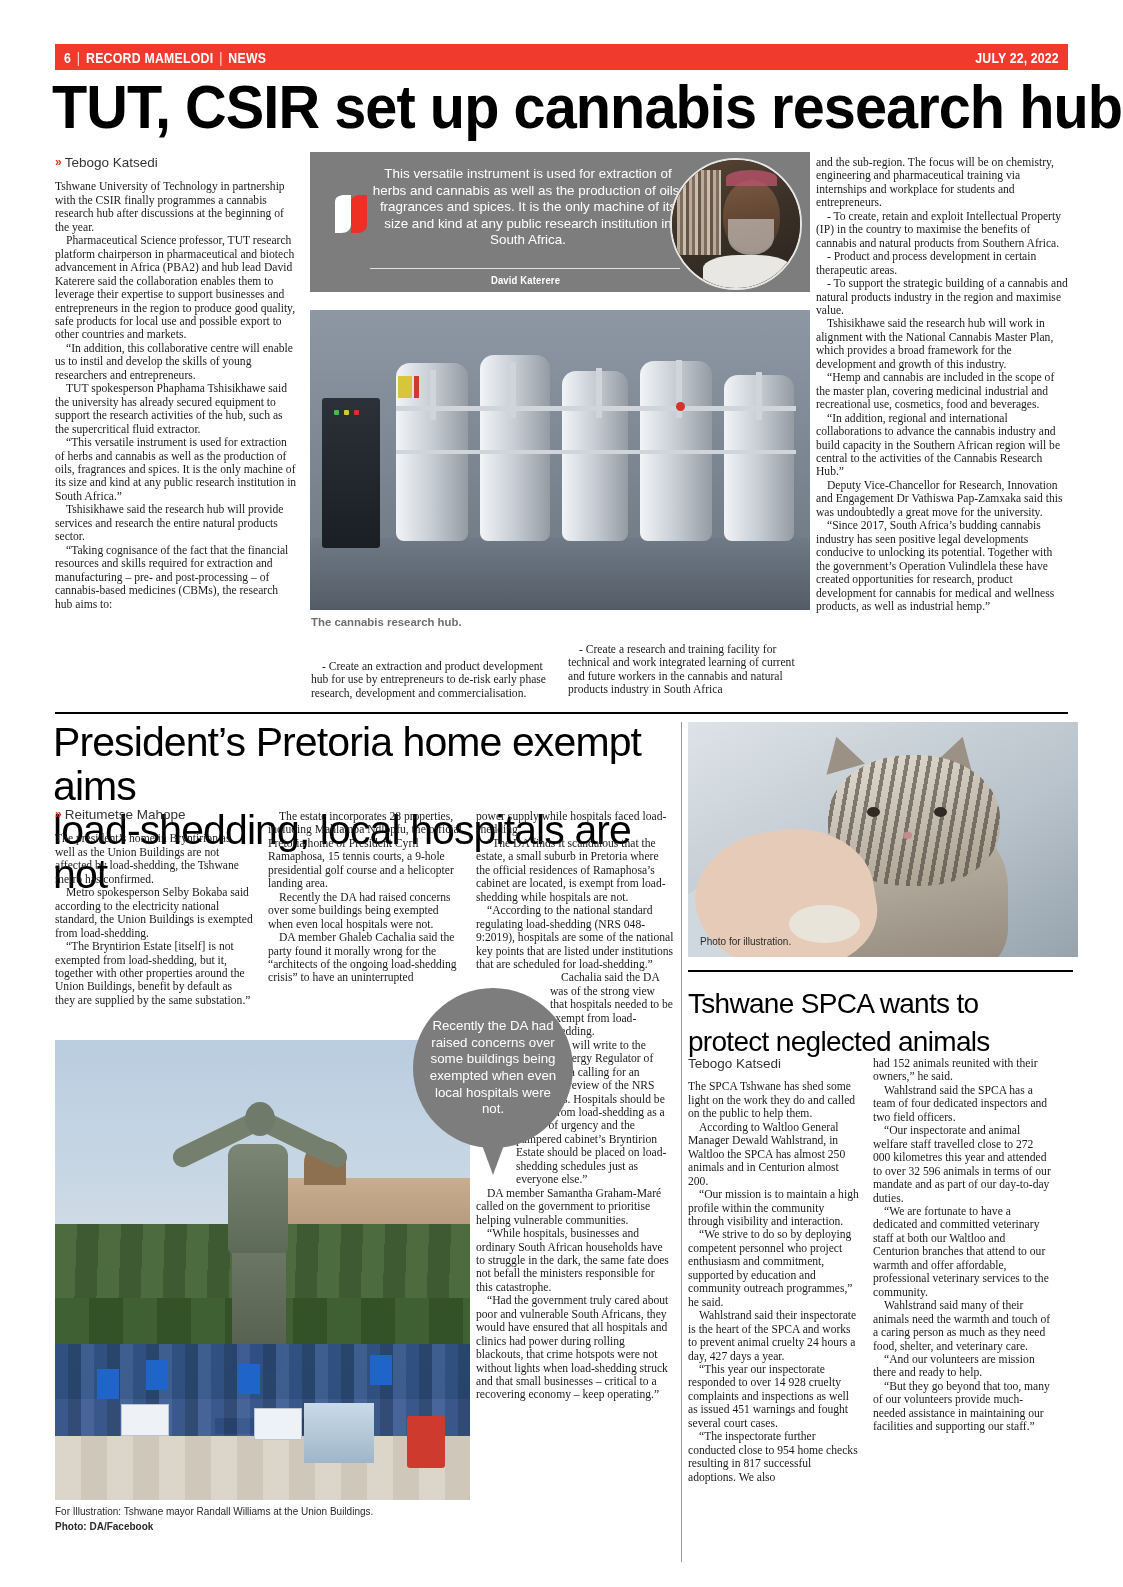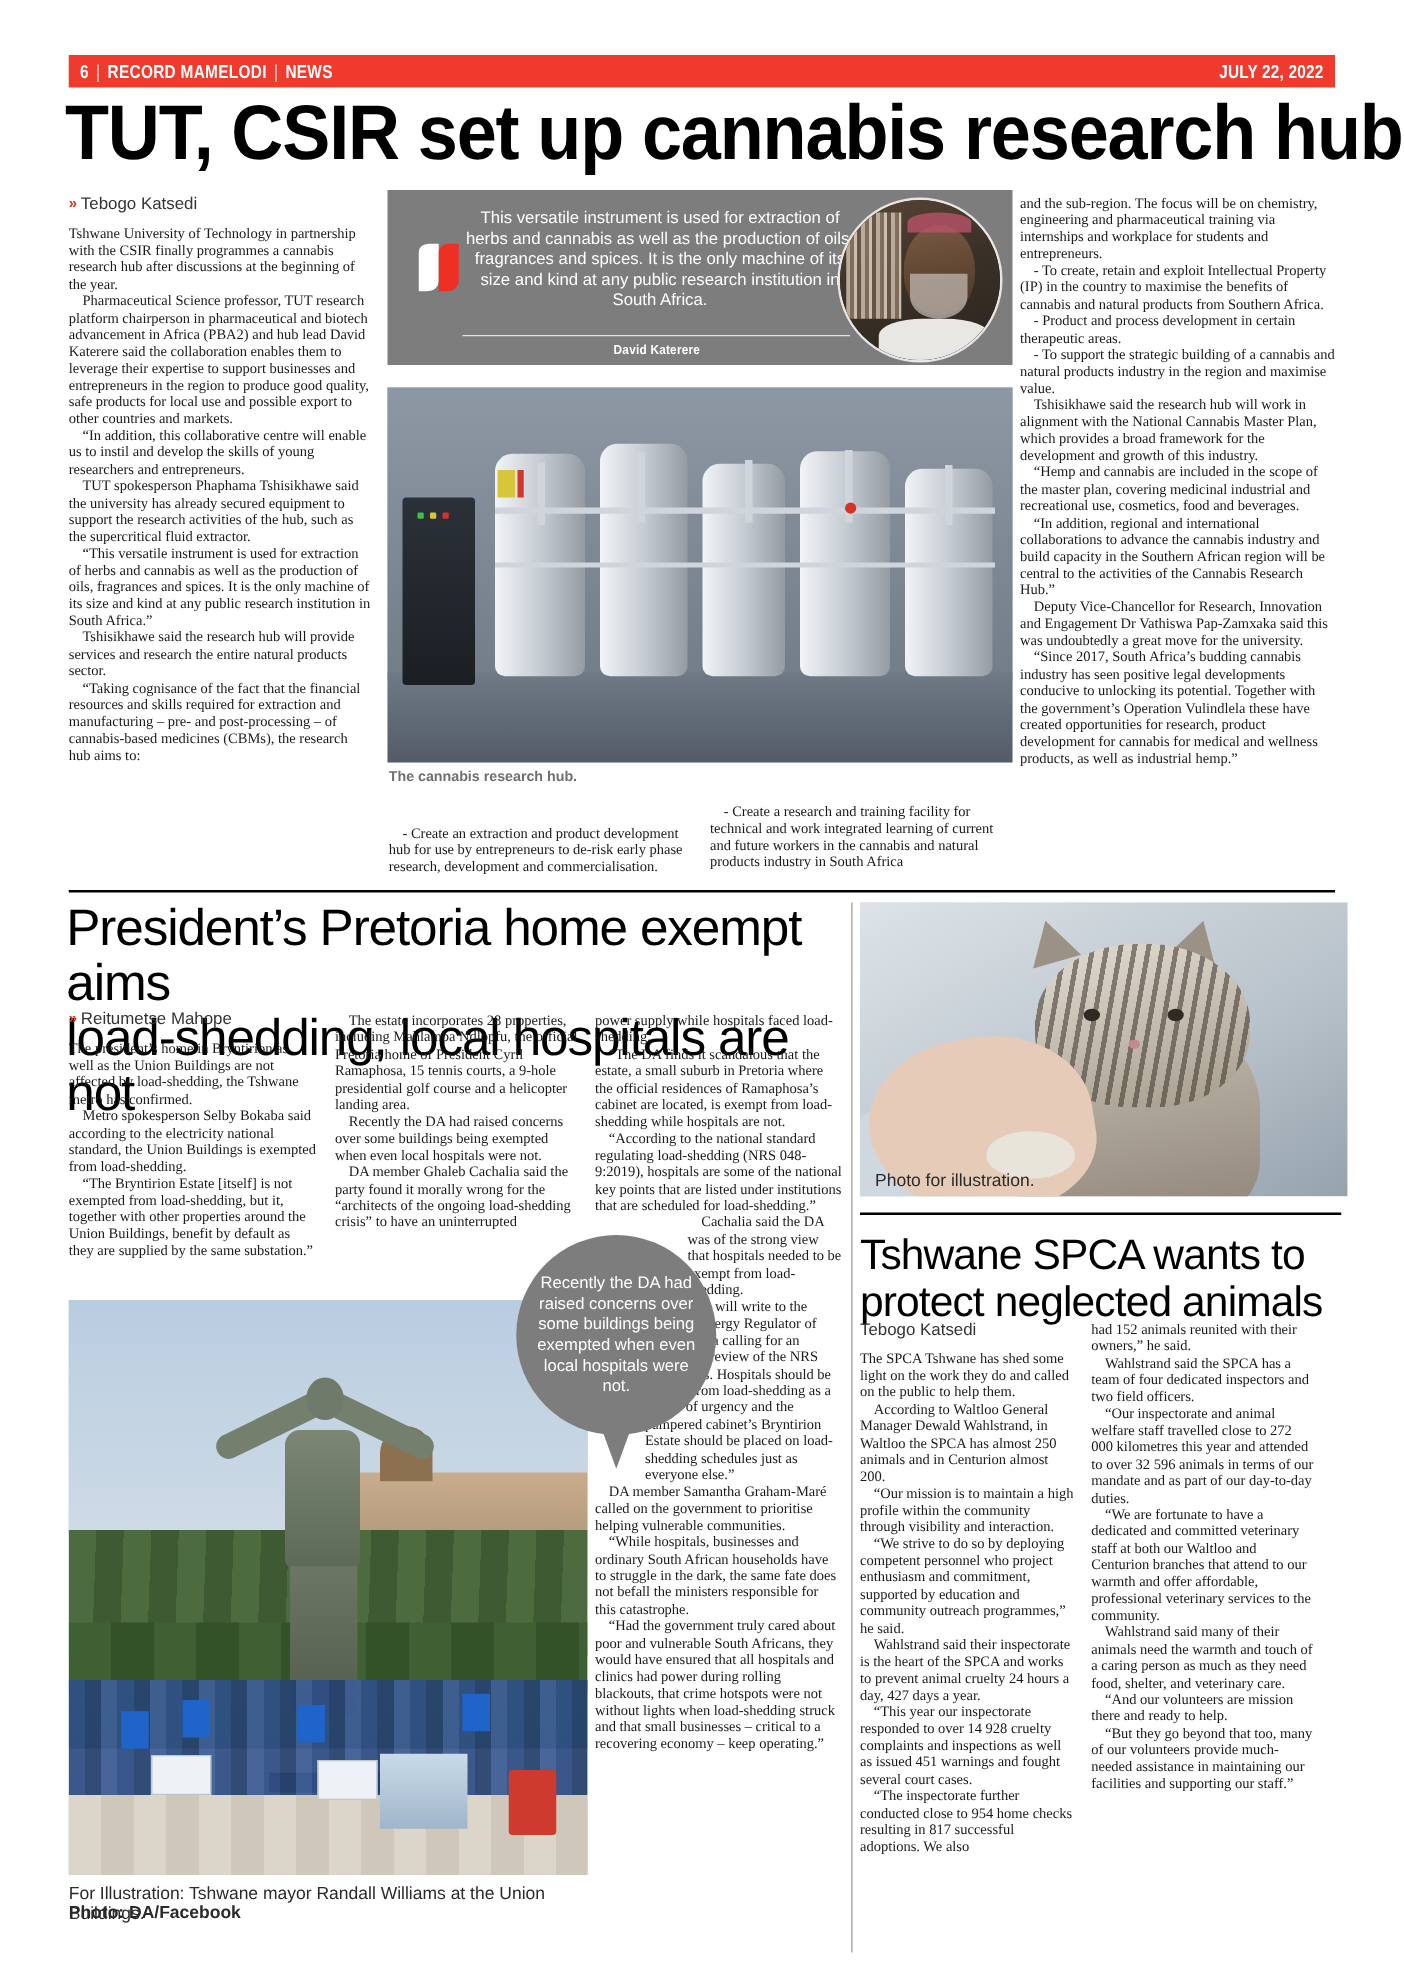--- a/index.html
+++ b/index.html
@@ -109,21 +109,21 @@
 
   
   .headline-2{
     position:absolute;left:53px;top:720px;width:625px;
     font-family:"Liberation Sans", sans-serif;font-size:41px;line-height:44px;
     letter-spacing:-.9px;color:#000;
   }
   
   .headline-3{
     position:absolute;left:688px;top:985px;width:390px;
-    font-family:"Liberation Sans", sans-serif;font-size:34px;line-height:38px;
+    font-family:"Liberation Sans", sans-serif;font-size:28px;line-height:38px;
     letter-spacing:-.7px;color:#000;
   }
 
   
   .photo-cat{position:absolute;left:688px;top:722px;width:390px;height:235px;overflow:hidden;
     background:#cfd6dc;}
   .photo-cat .bg{position:absolute;inset:0;background:linear-gradient(150deg,#dde3e8,#b9c3cb 60%,#96a3ad);}
   .photo-cat .hand{position:absolute;left:2%;bottom:-6%;width:46%;height:60%;
     background:#e6ccb8;border-radius:48% 52% 40% 60%;transform:rotate(-9deg);}
   .photo-cat .arm{position:absolute;left:-6%;bottom:-20%;width:42%;height:52%;
@@ -137,21 +137,21 @@
     border-radius:48% 48% 45% 45%;}
   .photo-cat .ear{position:absolute;top:6%;width:0;height:0;border-left:20px solid transparent;
     border-right:20px solid transparent;border-bottom:34px solid #9b9184;}
   .photo-cat .earL{left:34%;transform:rotate(-16deg);}
   .photo-cat .earR{left:64%;transform:rotate(16deg);}
   .photo-cat .eye{position:absolute;top:36%;width:13px;height:10px;background:#2f2a24;border-radius:50%;}
   .photo-cat .eyeL{left:46%;}
   .photo-cat .eyeR{left:63%;}
   .photo-cat .nose{position:absolute;left:55%;top:47%;width:9px;height:7px;background:#c28c8c;border-radius:50% 50% 60% 60%;}
   .photo-cat .paw{position:absolute;left:26%;bottom:6%;width:18%;height:16%;background:#e9e4da;border-radius:50%;}
-  .capbar{position:absolute;font-family:"Liberation Sans", sans-serif;font-size:14px;color:#2a2a2a;}
+  .capbar{position:absolute;font-family:"Liberation Sans", sans-serif;font-size:10px;color:#2a2a2a;}
 
   
   .bubble{
     position:absolute;left:413px;top:988px;width:160px;height:160px;border-radius:50%;
     background:#7d7d7d;color:#fff;display:flex;align-items:center;justify-content:center;
     text-align:center;font-family:"Liberation Sans", sans-serif;font-size:13.3px;
     line-height:16.6px;padding:0 10px;box-sizing:border-box;z-index:5;
   }
   .bubble .tail{
     position:absolute;left:50%;bottom:-27px;margin-left:-11px;width:0;height:0;

